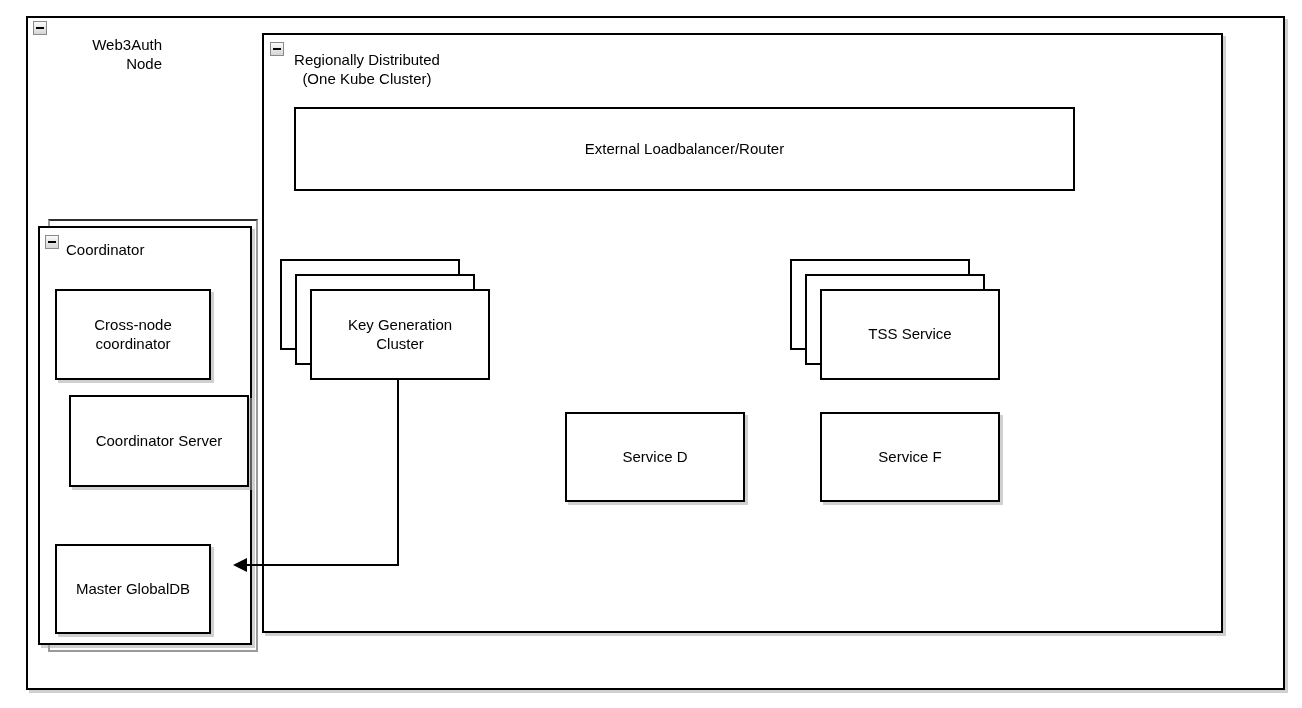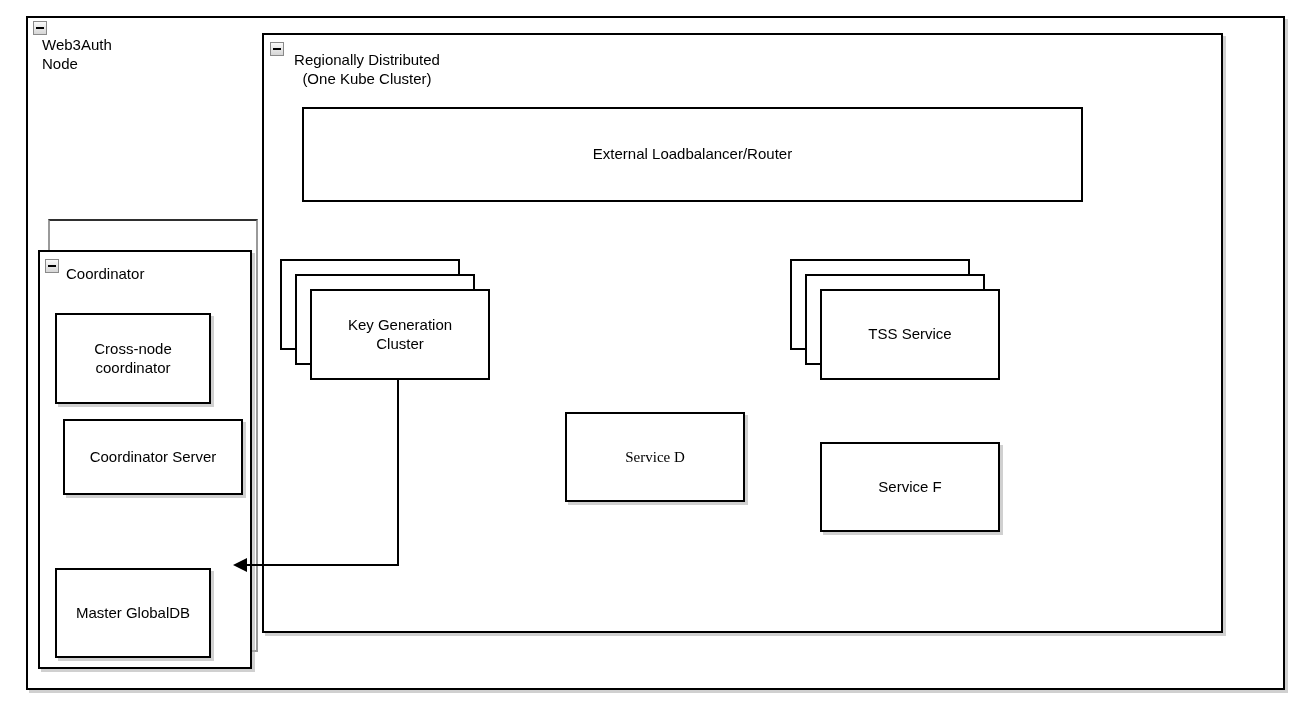--- a/index.html
+++ b/index.html
@@ -18,49 +18,49 @@
   .collapse-icon{
     position:absolute;width:14px;height:14px;box-sizing:border-box;
     background:linear-gradient(#fafafa,#d6d6d6);border:1px solid #8a8a8a;
   }
   .collapse-icon::after{
     content:"";position:absolute;left:2px;right:2px;top:5px;height:2px;background:#000;
   }
   
   #web3auth{left:26px;top:16px;width:1259px;height:674px;}
   #web3auth .collapse-icon{left:5px;top:3px;}
-  #web3auth .container-label{position:absolute;left:14px;top:18px;width:120px;text-align:left;}
+  #web3auth .container-label{position:absolute;left:14px;top:18px;width:120px;text-align:right;}
   
   #regional{left:262px;top:33px;width:961px;height:600px;}
   #regional .collapse-icon{left:6px;top:7px;}
   #regional .container-label{position:absolute;left:8px;top:16px;width:190px;text-align:center;}
   
-  #loadbalancer{left:30px;top:72px;width:781px;height:95px;margin-left:8px;}
+  #loadbalancer{left:30px;top:72px;width:781px;height:84px;}
   
   .stack{position:absolute;width:210px;height:121px;}
   .stack .layer{position:absolute;width:180px;height:91px;background:#fff;border:2px solid #000;box-sizing:border-box;}
   .stack .layer.l0{left:0;top:0;}
   .stack .layer.l1{left:15px;top:15px;}
   .stack .layer.l2{left:30px;top:30px;}
   #stack-keygen{left:16px;top:224px;}
   #stack-session{left:286px;top:224px;}
   #stack-tss{left:526px;top:224px;padding-left:40px;}
   
-  #service-d{left:301px;top:377px;width:180px;height:90px;font-family:Liberation Serif, serif;}
-  #service-f{left:556px;top:377px;width:180px;height:90px;margin-top:30px;}
+  #service-d{left:301px;top:377px;width:180px;height:90px;}
+  #service-f{left:556px;top:377px;width:180px;height:90px;}
   
   #coordinator-ghost{
     position:absolute;left:48px;top:219px;width:210px;height:433px;
     background:#fff;border:2px solid #9a9a9a;border-top-color:#2f2f2f;box-sizing:border-box;
   }
-  #coordinator{left:38px;top:226px;width:214px;height:419px;margin-top:24px;}
+  #coordinator{left:38px;top:226px;width:214px;height:419px;}
   #coordinator .collapse-icon{left:5px;top:7px;}
   #coordinator .container-label{position:absolute;left:26px;top:13px;}
   #cross-node{left:15px;top:61px;width:156px;height:91px;}
-  #coord-server{left:23px;top:167px;width:180px;height:76px;}
+  #coord-server{left:29px;top:167px;width:180px;height:92px;}
   #master-db{left:15px;top:316px;width:156px;height:90px;}
   
   .edge-seg{position:absolute;background:#000;z-index:30;}
   #edge-v{left:397px;top:378px;width:2px;height:188px;}
   #edge-h{left:244px;top:564px;width:155px;height:2px;}
   #edge-arrowhead{
     position:absolute;left:233px;top:558px;width:0;height:0;z-index:31;
     border-top:7px solid transparent;border-bottom:7px solid transparent;
     border-right:14px solid #000;
   }

